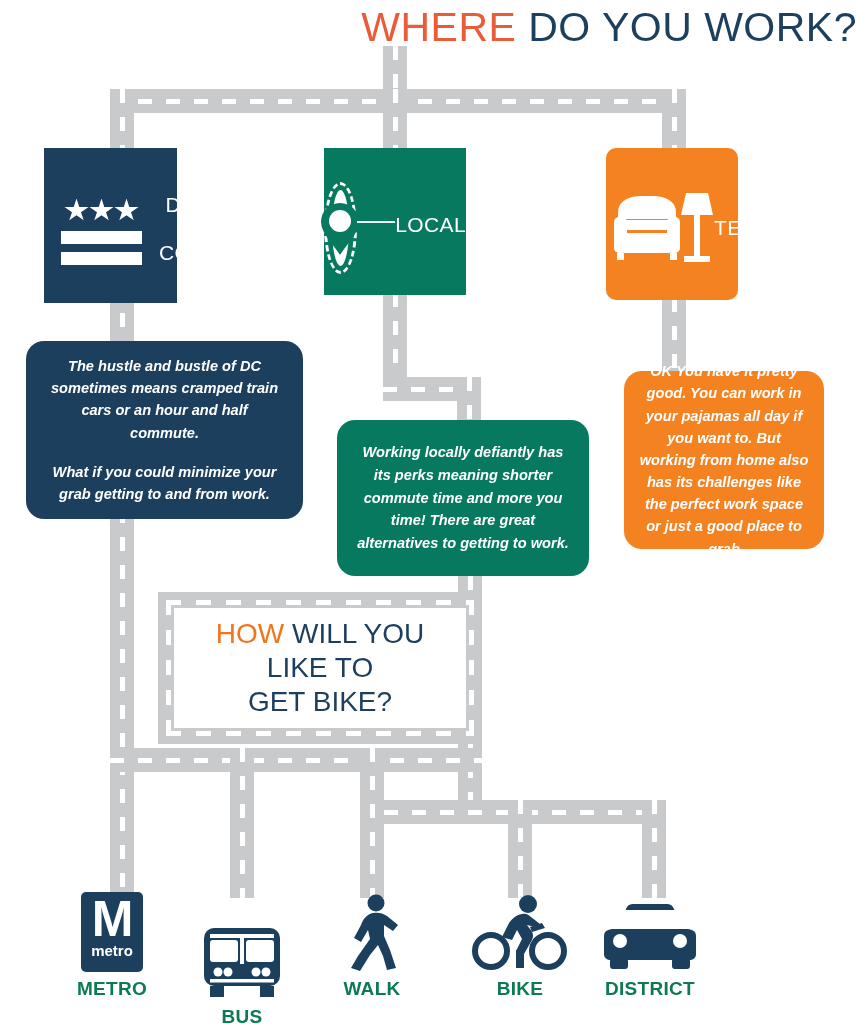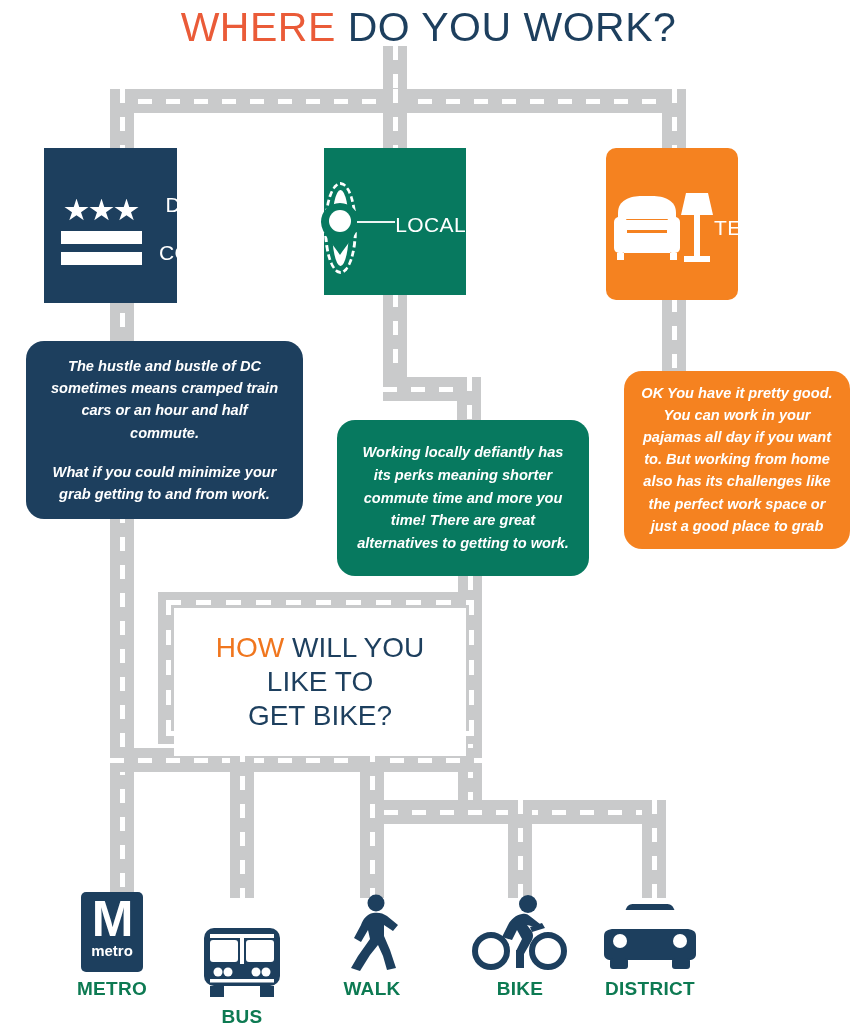--- a/index.html
+++ b/index.html
@@ -1,21 +1,21 @@
 <!DOCTYPE html>
 <html><head>
 <meta charset="utf-8">
 <style>
   html,body{margin:0;padding:0;background:#ffffff;}
   body{width:857px;height:1024px;position:relative;overflow:hidden;
        font-family:"Liberation Sans","DejaVu Sans",sans-serif;
        -webkit-font-smoothing:antialiased;}
 
   
-  #title{position:absolute;left:0;top:4px;width:857px;text-align:center;
+  #title{position:absolute;left:0;top:4px;width:857px;text-align:right;
          font-size:41px;letter-spacing:.5px;font-weight:400;color:#1d3f5e;}
   #title .hl{color:#ea5b38;}
 
   
   .road{position:absolute;background:#c9cacb;}
   .vdashes{position:absolute;left:0;top:0;right:0;bottom:0;overflow:hidden;}
   .vdashes:before{content:"";position:absolute;left:50%;top:0;bottom:0;width:5px;
        margin-left:-2.5px;
        background:repeating-linear-gradient(to bottom,#fff 0 14px,transparent 14px 28px);}
   .hdashes{position:absolute;left:0;top:0;right:0;bottom:0;overflow:hidden;}
@@ -52,33 +52,33 @@
   
   .bubble{position:absolute;border-radius:18px;color:#ffffff;text-align:center;
           font-weight:bold;box-sizing:border-box;display:flex;flex-direction:column;
           align-items:center;justify-content:center;}
   .bubble p{margin:0;font-style:italic;}
   #bubble-dc{left:26px;top:341px;width:277px;height:178px;background:#1d3f5e;
              font-size:14.6px;line-height:1.52;padding:14px 22px;}
   #bubble-dc p+p{margin-top:17px;}
   #bubble-local{left:337px;top:420px;width:252px;height:156px;background:#07795f;
              font-size:14.6px;line-height:1.56;padding:12px 18px;}
-  #bubble-telework{left:624px;top:371px;width:226px;height:178px;background:#f58220;
-             font-size:14.6px;line-height:1.52;padding:12px 14px;justify-content:flex-end;}
+  #bubble-telework{left:624px;top:371px;width:200px;height:178px;background:#f58220;
+             font-size:14.6px;line-height:1.52;padding:12px 14px;}
 
   
   #howbox-road{position:absolute;left:158px;top:592px;width:324px;height:152px;
                background:#c9cacb;}
   #howbox-dashes{position:absolute;left:166px;top:600px;width:308px;height:136px;
        background:
          repeating-linear-gradient(to right,#fff 0 15px,transparent 15px 30px) top left/100% 5px no-repeat,
          repeating-linear-gradient(to right,#fff 0 15px,transparent 15px 30px) bottom left/100% 5px no-repeat,
          repeating-linear-gradient(to bottom,#fff 0 15px,transparent 15px 30px) top left/5px 100% no-repeat,
          repeating-linear-gradient(to bottom,#fff 0 15px,transparent 15px 30px) top right/5px 100% no-repeat;}
-  #howbox{position:absolute;left:174px;top:608px;width:292px;height:148px;
+  #howbox{position:absolute;left:174px;top:608px;width:292px;height:120px;
           background:#ffffff;display:flex;align-items:center;justify-content:center;}
   #howtext{text-align:center;color:#1d3f5e;font-size:28px;line-height:1.22;font-weight:400;}
   #howtext .hl{color:#f0761e;}
 
   
   .mode{position:absolute;width:120px;text-align:center;}
   .mode .glyph{height:82px;display:flex;align-items:flex-end;justify-content:center;}
   .mode .mlabel{color:#0d7a52;font-size:19px;font-weight:bold;letter-spacing:.3px;
                 margin-top:6px;}
   #mode-metro{left:52px;top:890px;}

